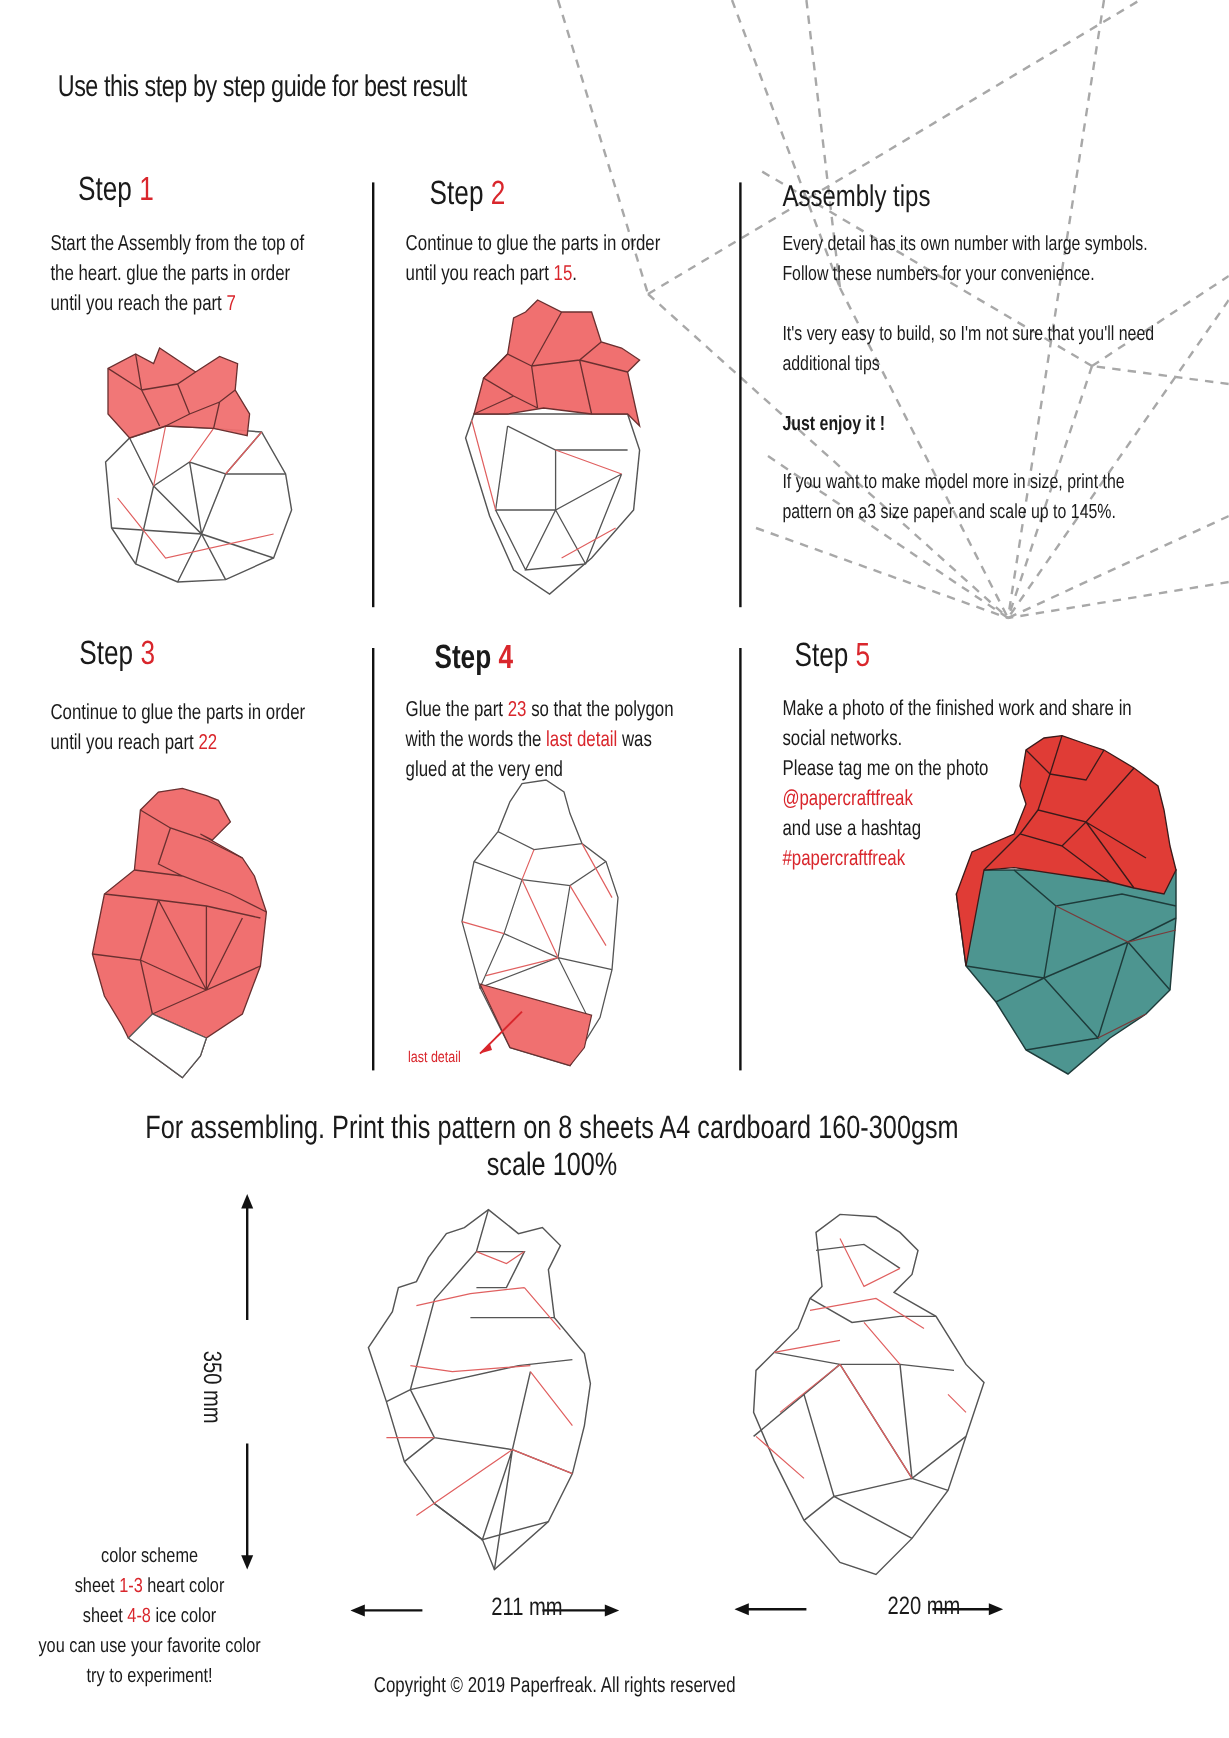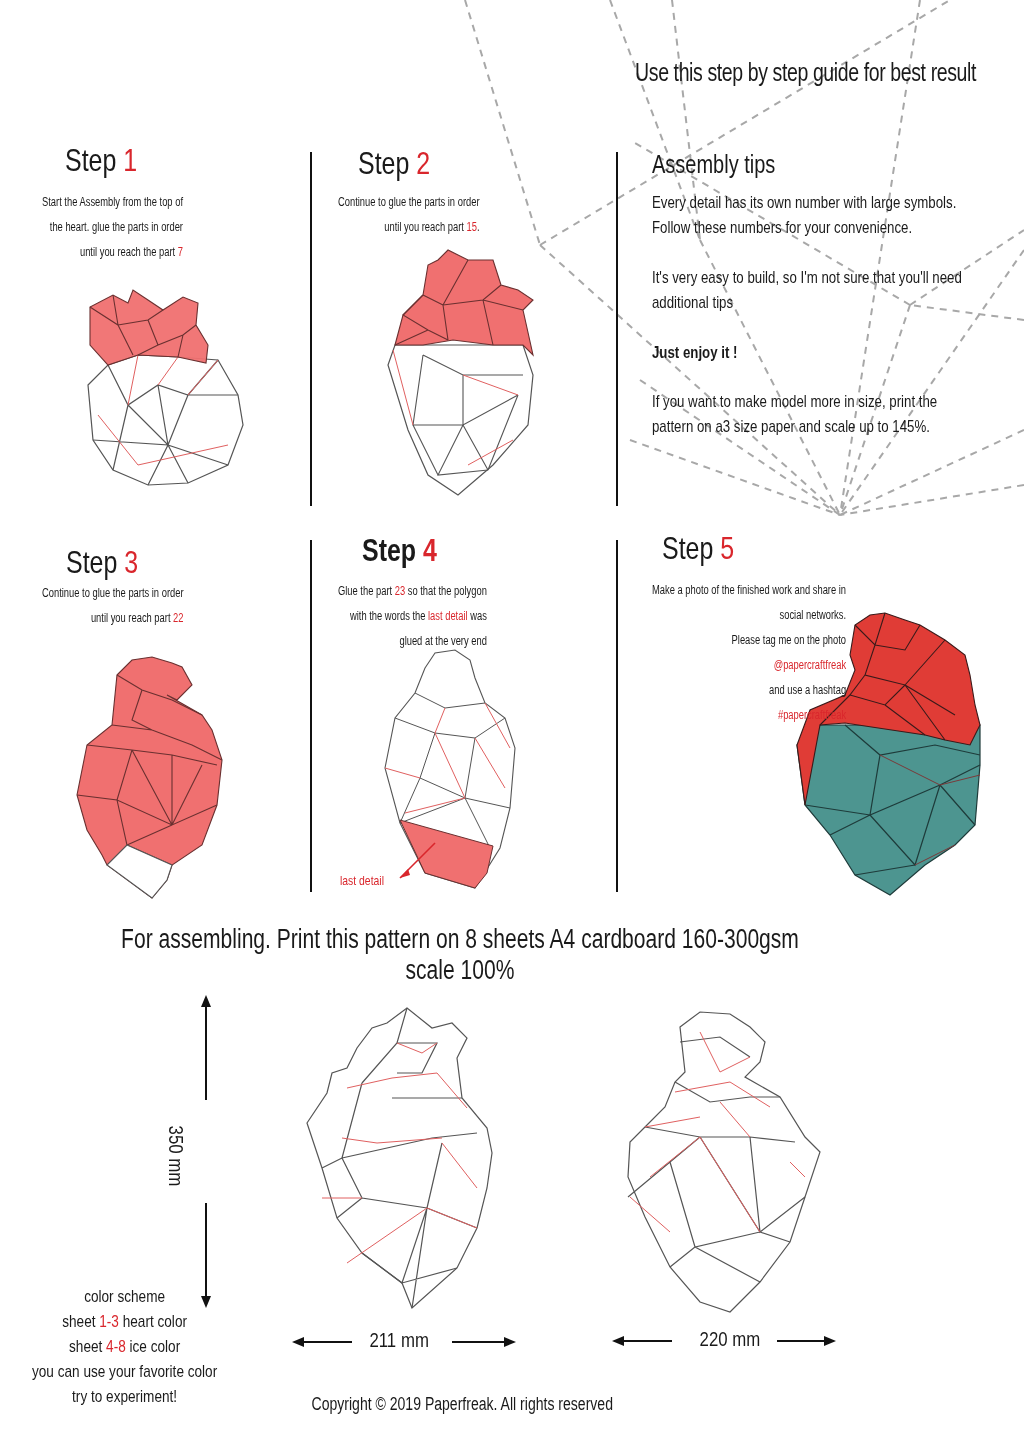--- a/index.html
+++ b/index.html
@@ -5,36 +5,36 @@
   html, body { margin: 0; padding: 0; background: #ffffff; }
   body {
     width: 1024px; height: 1448px; position: relative; overflow: hidden;
     font-family: "Liberation Sans", "DejaVu Sans", sans-serif;
     color: #1a1a1a;
   }
   .abs { position: absolute; }
   .red { color: #d9262c; }
   .deco { position: absolute; left: 0; top: 0; width: 1024px; height: 1448px; pointer-events: none; }
   .page-title {
-    position: absolute; left: 0; width: 1024px; top: 58px; text-align: right;
+    position: absolute; left: 0; width: 1024px; top: 58px; text-align: left;
     font-size: 25px; letter-spacing: -0.5px;
   }
   .page-title span { display: inline-block; transform: scaleX(0.78); }
-  .step-heading { position: absolute; font-size: 32px; }
+  .step-heading { position: absolute; font-size: 28px; }
   .step-heading span.inner { display: inline-block; transform: scaleX(0.78); transform-origin: left center; }
-  .step-text { position: absolute; font-size: 12px; line-height: 25px; text-align: right; }
+  .step-text { position: absolute; font-size: 18px; line-height: 25px; }
   .step-text .line { display: block; transform: scaleX(0.78); transform-origin: left center; white-space: nowrap; }
   .divider { position: absolute; width: 2px; background: #111; }
   .tips-title { position: absolute; left: 652px; top: 150px; font-size: 25px; text-decoration: underline; }
   .tips-title span { display: inline-block; transform: scaleX(0.8); transform-origin: left center; }
   .tips-p { position: absolute; left: 652px; font-size: 17px; line-height: 25px; }
   .tips-p .line { display: block; transform: scaleX(0.78); transform-origin: left center; white-space: nowrap; }
   .print-title { position: absolute; left: 0; width: 920px; top: 924px; text-align: center; font-size: 27px; }
   .print-title span { display: inline-block; transform: scaleX(0.78); }
-  .dim { position: absolute; font-size: 21px; }
+  .dim { position: absolute; font-size: 21px; margin-left: 40px; }
   .dim span { display: inline-block; transform: scaleX(0.8); }
   .color-scheme { position: absolute; left: 32px; top: 1284px; font-size: 17px; line-height: 25px; text-align: center; }
   .color-scheme .line { display: block; transform: scaleX(0.8); transform-origin: left center; white-space: nowrap; }
   .copyright { position: absolute; left: 0; width: 924px; top: 1394px; text-align: center; font-size: 18px; }
   .copyright span { display: inline-block; transform: scaleX(0.78); }
   .vertical-dim { position: absolute; left: 188px; top: 1118px; font-size: 21px; transform: rotate(90deg); transform-origin: left top; white-space: nowrap; }
   .vertical-dim span { display: inline-block; transform: scaleX(0.8); }
 </style>
 </head>
 <body>
@@ -124,21 +124,21 @@
   <span class="line">additional tips</span>
 </div>
 <div class="tips-p" style="top:340px;font-weight:bold;">
   <span class="line">Just enjoy it !</span>
 </div>
 <div class="tips-p" style="top:389px;">
   <span class="line">If you want to make model more in size, print the</span>
   <span class="line">pattern on a3 size paper and scale up to 145%.</span>
 </div>
 
-<div class="step-heading" style="left:66px; top:544px;text-decoration:underline;">
+<div class="step-heading" style="left:66px; top:528px;text-decoration:underline;">
   <span class="inner"><span>Step</span> <span class="red">3</span></span>
 </div>
 <div class="step-text" style="left:42px; top:581px;">
   <span class="line">Continue to glue the parts in order</span>
   <span class="line"><span>until you reach part </span><span class="red">22</span></span>
 </div>
 
 <svg class="abs" style="left:72px; top:655px;" width="170" height="245" viewBox="0 0 170 245">
   <g stroke="#6a3030" stroke-width="1.1" fill="#f07070">
     <path d="M45,20 L60,5 L80,2 L100,8 L110,12 L120,30 L105,45 L95,40 L130,60 L140,75 L150,105 L145,150 L130,190 L100,210 L95,225 L80,243 L35,210 L30,200 L15,175 L5,140 L15,90 L40,70 Z"></path>

